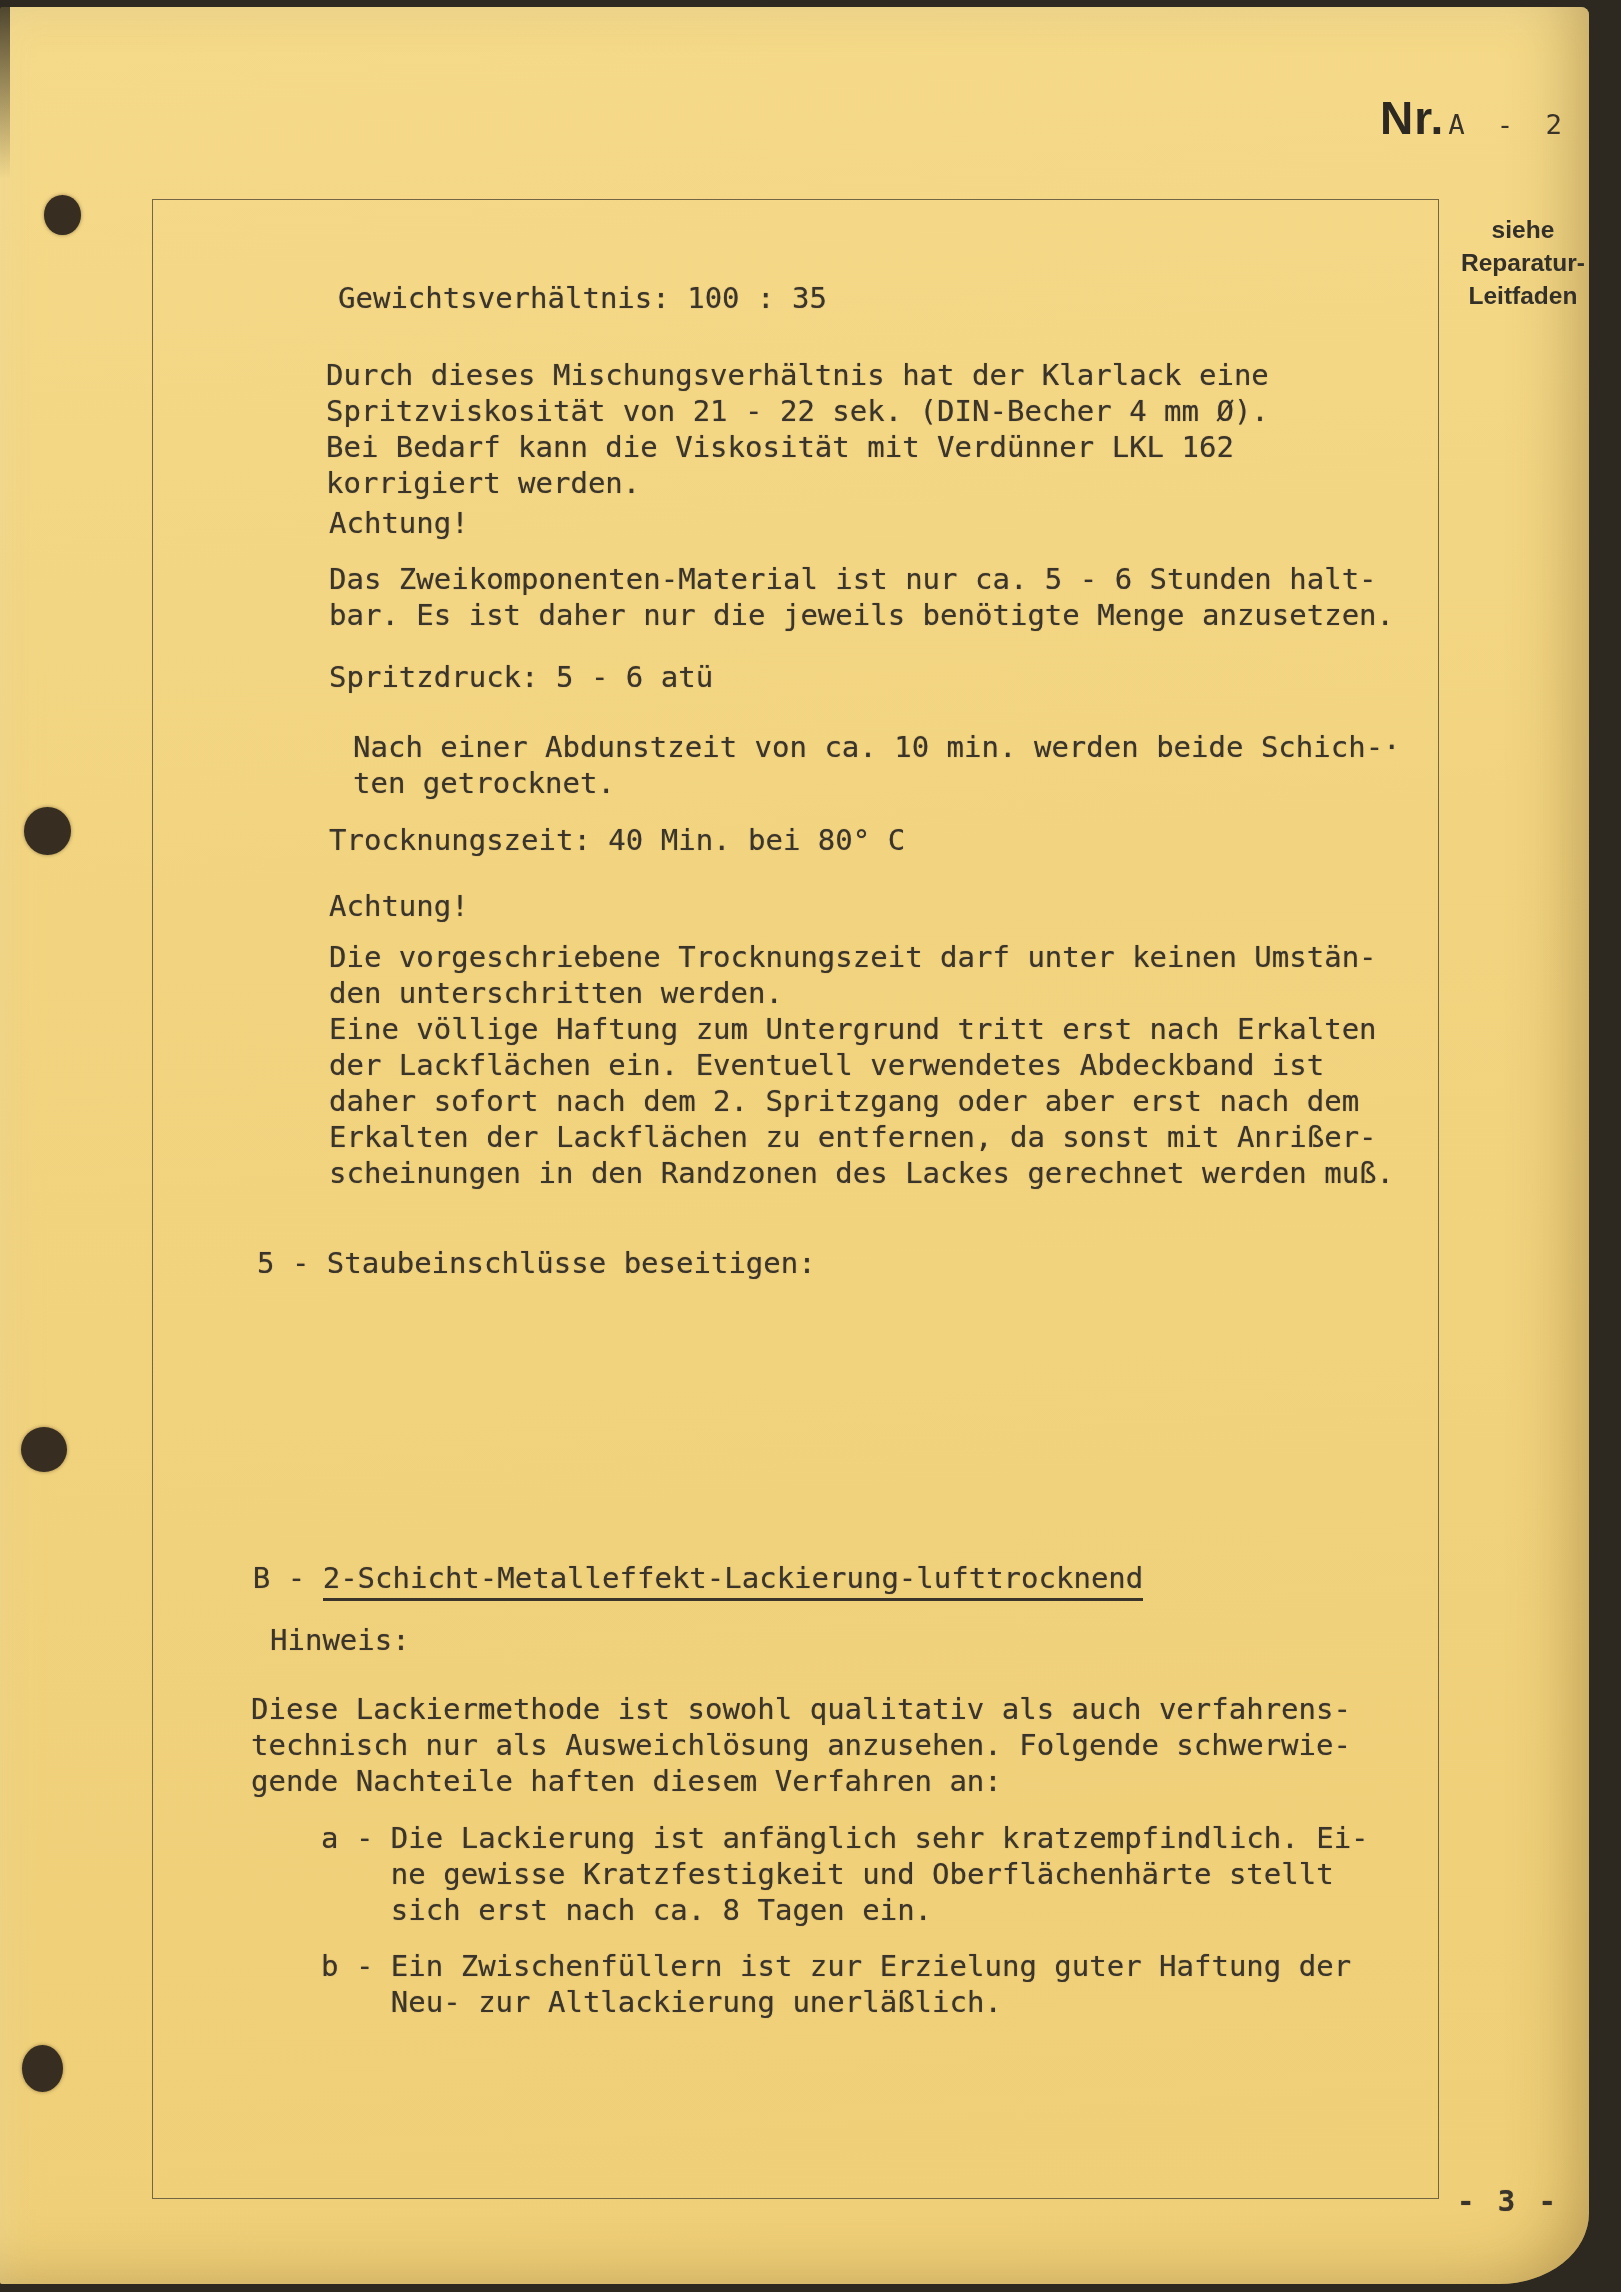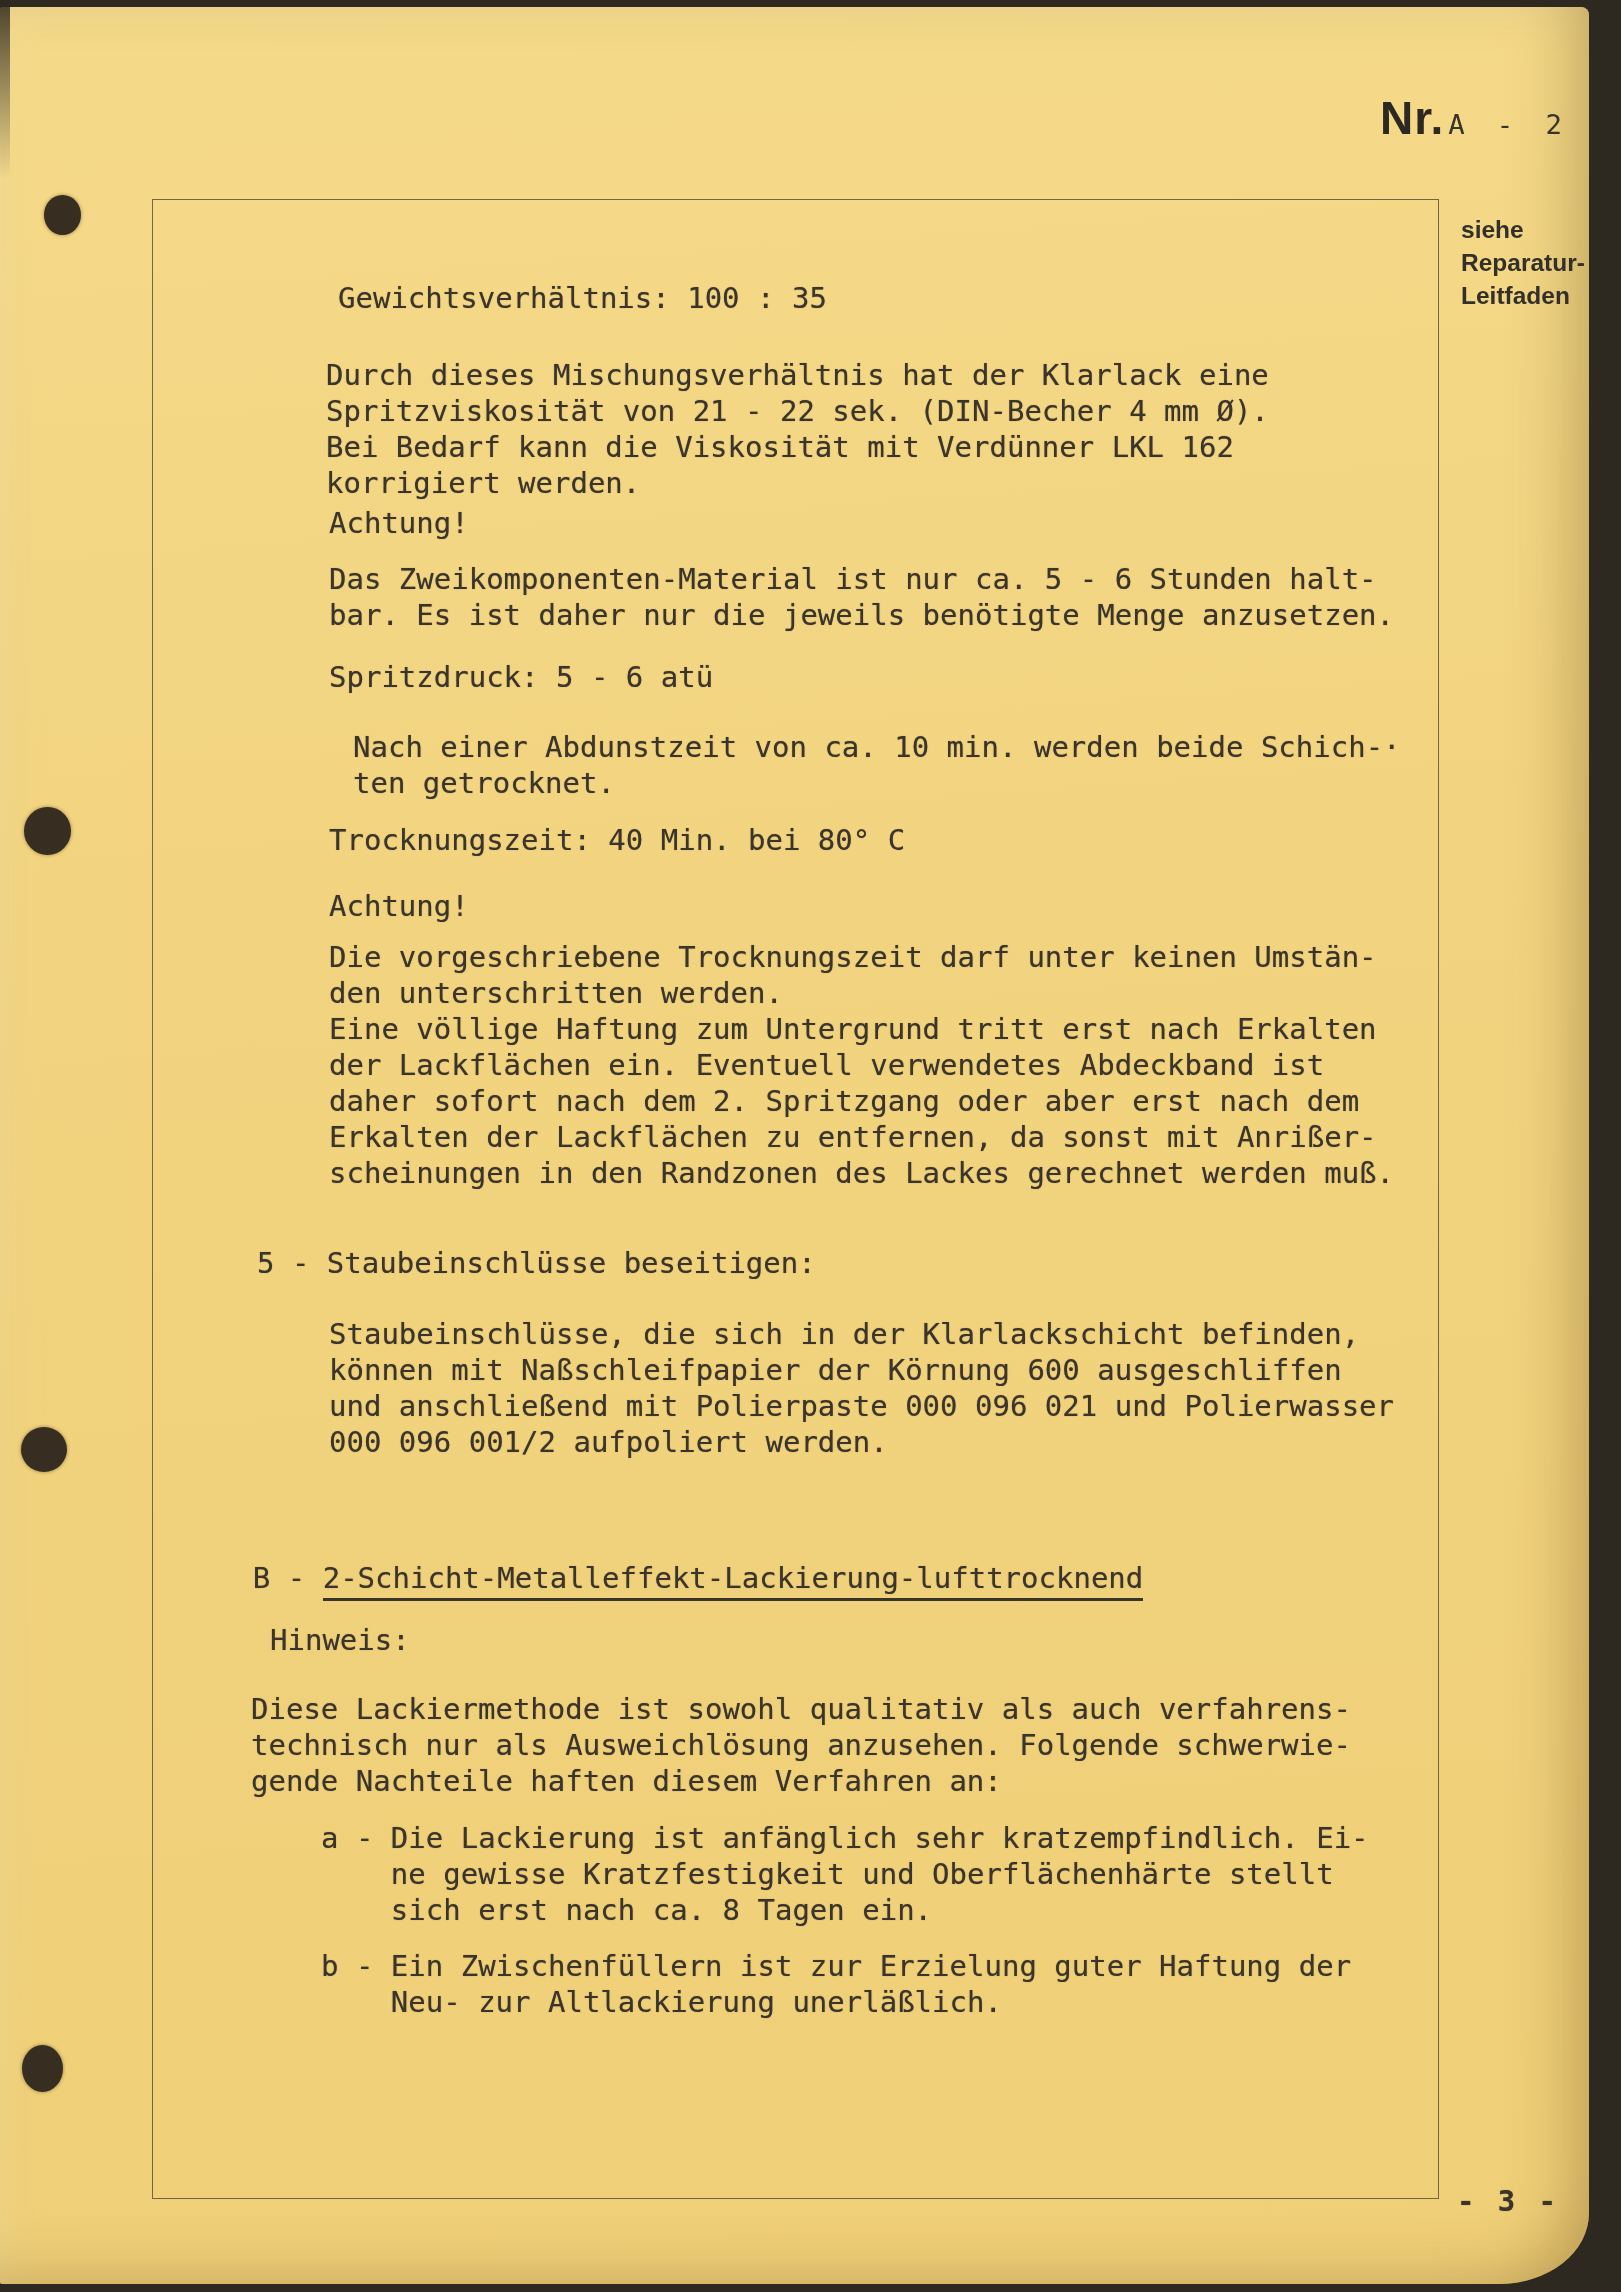--- a/index.html
+++ b/index.html
@@ -74,20 +74,21 @@
   }
   .nr-small{
     font-family:"DejaVu Sans Mono", monospace;
     font-size:27.4px;margin-left:3.9px;letter-spacing:7.8px;
     color:#39332a;
   }
   .margin-note{
     position:absolute;left:1461px;top:206px;white-space:pre;
     font:bold 24.5px/33px "Liberation Sans", sans-serif;
     color:#33302a;
+    text-align:center;
   }
 </style>
 </head>
 <body>
 
 <div class="page">
   <div class="corner-shade"></div>
   <div class="frame"></div>
 
   <div class="hole" id="hole1"></div>
@@ -117,24 +118,20 @@
   <div class="tw" id="drying-time">Trocknungszeit: 40 Min. bei 80° C</div>
   <div class="tw" id="attention2">Achtung!</div>
   <div class="tw" id="drying-warning">Die vorgeschriebene Trocknungszeit darf unter keinen Umstän-
 den unterschritten werden.
 Eine völlige Haftung zum Untergrund tritt erst nach Erkalten
 der Lackflächen ein. Eventuell verwendetes Abdeckband ist
 daher sofort nach dem 2. Spritzgang oder aber erst nach dem
 Erkalten der Lackflächen zu entfernen, da sonst mit Anrißer-
 scheinungen in den Randzonen des Lackes gerechnet werden muß.</div>
   <div class="tw" id="item5-heading">5 - Staubeinschlüsse beseitigen:</div>
-  <div class="tw" id="dust-para">Staubeinschlüsse, die sich in der Klarlackschicht befinden,
-können mit Naßschleifpapier der Körnung 600 ausgeschliffen
-und anschließend mit Polierpaste 000 096 021 und Polierwasser
-000 096 001/2 aufpoliert werden.</div>
 
   <div class="tw" id="section-b">
     <span>B - </span><span class="section-b-underline">2-Schicht-Metalleffekt-Lackierung-lufttrocknend</span>
   </div>
 
   <div class="tw" id="note-label">Hinweis:</div>
   <div class="tw" id="note-para">Diese Lackiermethode ist sowohl qualitativ als auch verfahrens-
 technisch nur als Ausweichlösung anzusehen. Folgende schwerwie-
 gende Nachteile haften diesem Verfahren an:</div>
   <div class="tw" id="item-a">a - Die Lackierung ist anfänglich sehr kratzempfindlich. Ei-

